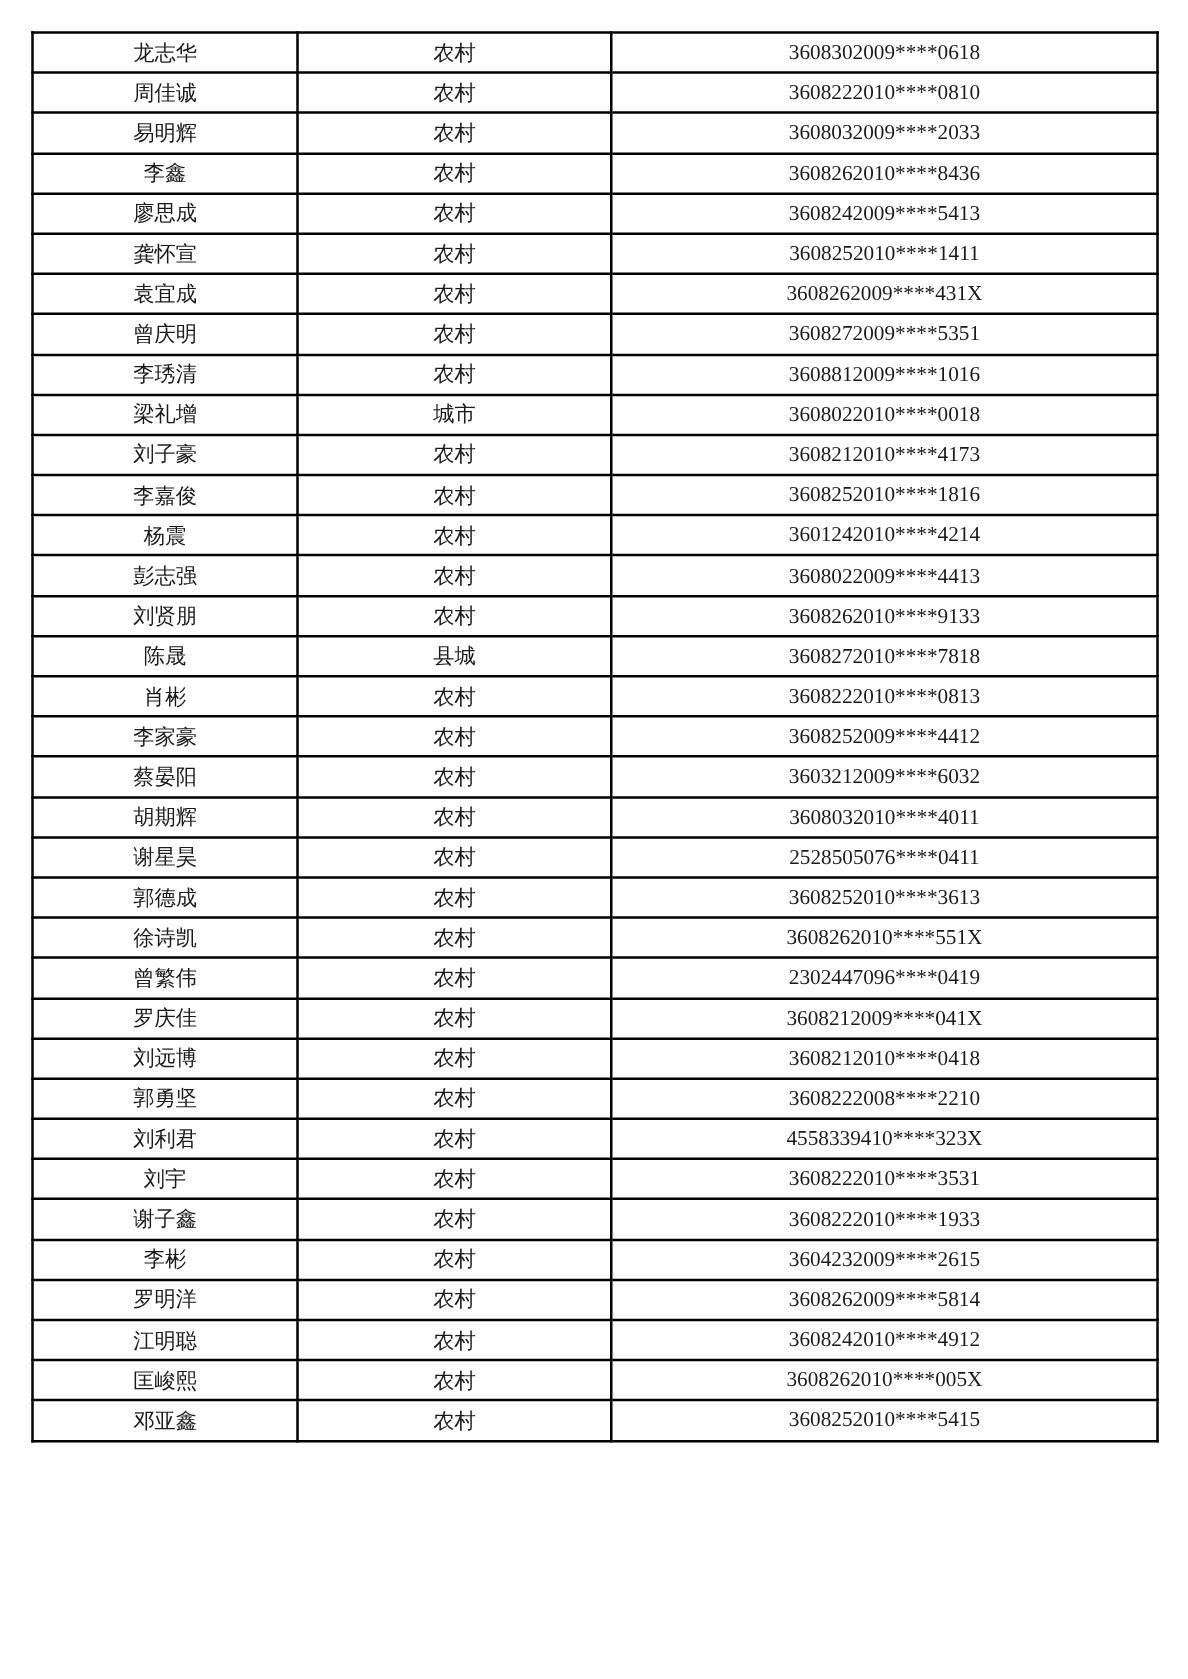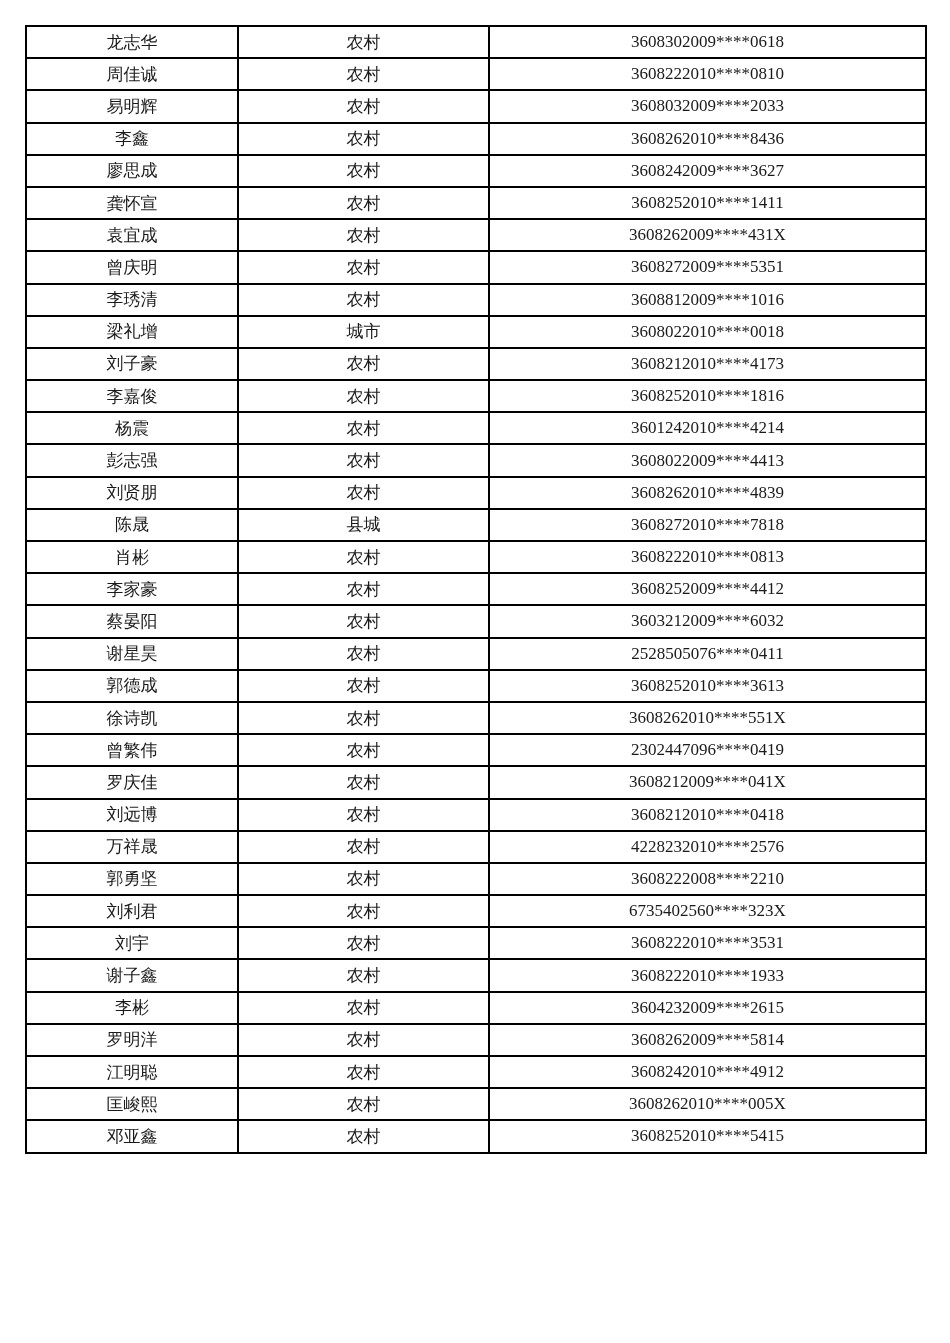--- a/index.html
+++ b/index.html
@@ -62,21 +62,21 @@
         <td>3608032009****2033</td>
       </tr>
       <tr>
         <td>李鑫</td>
         <td>农村</td>
         <td>3608262010****8436</td>
       </tr>
       <tr>
         <td>廖思成</td>
         <td>农村</td>
-        <td>3608242009****3627</td>
+        <td>3608242009****5413</td>
       </tr>
       <tr>
         <td>龚怀宣</td>
         <td>农村</td>
         <td>3608252010****1411</td>
       </tr>
       <tr>
         <td>袁宜成</td>
         <td>农村</td>
         <td>3608262009****431X</td>
@@ -112,21 +112,21 @@
         <td>3601242010****4214</td>
       </tr>
       <tr>
         <td>彭志强</td>
         <td>农村</td>
         <td>3608022009****4413</td>
       </tr>
       <tr>
         <td>刘贤朋</td>
         <td>农村</td>
-        <td>3608262010****4839</td>
+        <td>3608262010****9133</td>
       </tr>
       <tr>
         <td>陈晟</td>
         <td>县城</td>
         <td>3608272010****7818</td>
       </tr>
       <tr>
         <td>肖彬</td>
         <td>农村</td>
         <td>3608222010****0813</td>
@@ -135,20 +135,25 @@
         <td>李家豪</td>
         <td>农村</td>
         <td>3608252009****4412</td>
       </tr>
       <tr>
         <td>蔡晏阳</td>
         <td>农村</td>
         <td>3603212009****6032</td>
       </tr>
       <tr>
+        <td>胡期辉</td>
+        <td>农村</td>
+        <td>3608032010****4011</td>
+      </tr>
+      <tr>
         <td>谢星昊</td>
         <td>农村</td>
         <td>2528505076****0411</td>
       </tr>
       <tr>
         <td>郭德成</td>
         <td>农村</td>
         <td>3608252010****3613</td>
       </tr>
       <tr>
@@ -165,33 +170,28 @@
         <td>罗庆佳</td>
         <td>农村</td>
         <td>3608212009****041X</td>
       </tr>
       <tr>
         <td>刘远博</td>
         <td>农村</td>
         <td>3608212010****0418</td>
       </tr>
       <tr>
-        <td>万祥晟</td>
-        <td>农村</td>
-        <td>4228232010****2576</td>
-      </tr>
-      <tr>
         <td>郭勇坚</td>
         <td>农村</td>
         <td>3608222008****2210</td>
       </tr>
       <tr>
         <td>刘利君</td>
         <td>农村</td>
-        <td>6735402560****323X</td>
+        <td>4558339410****323X</td>
       </tr>
       <tr>
         <td>刘宇</td>
         <td>农村</td>
         <td>3608222010****3531</td>
       </tr>
       <tr>
         <td>谢子鑫</td>
         <td>农村</td>
         <td>3608222010****1933</td>

